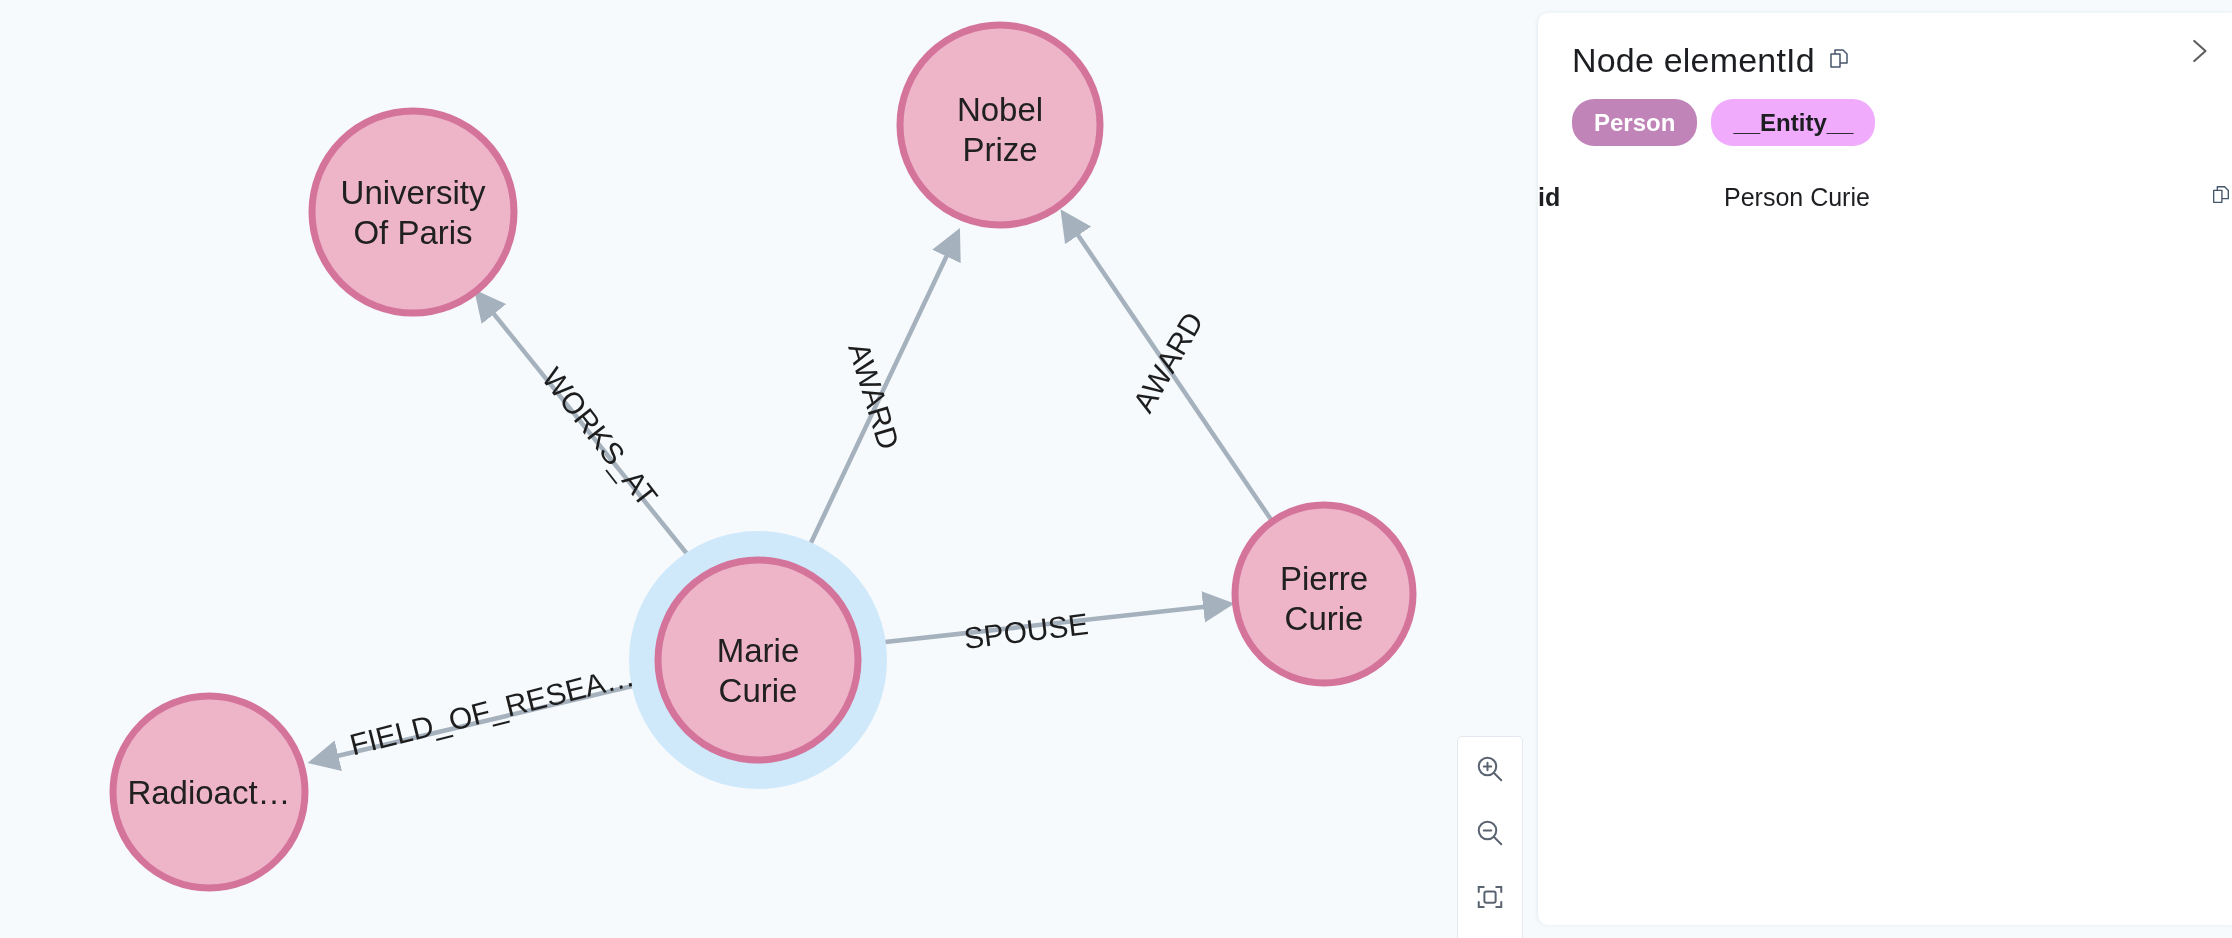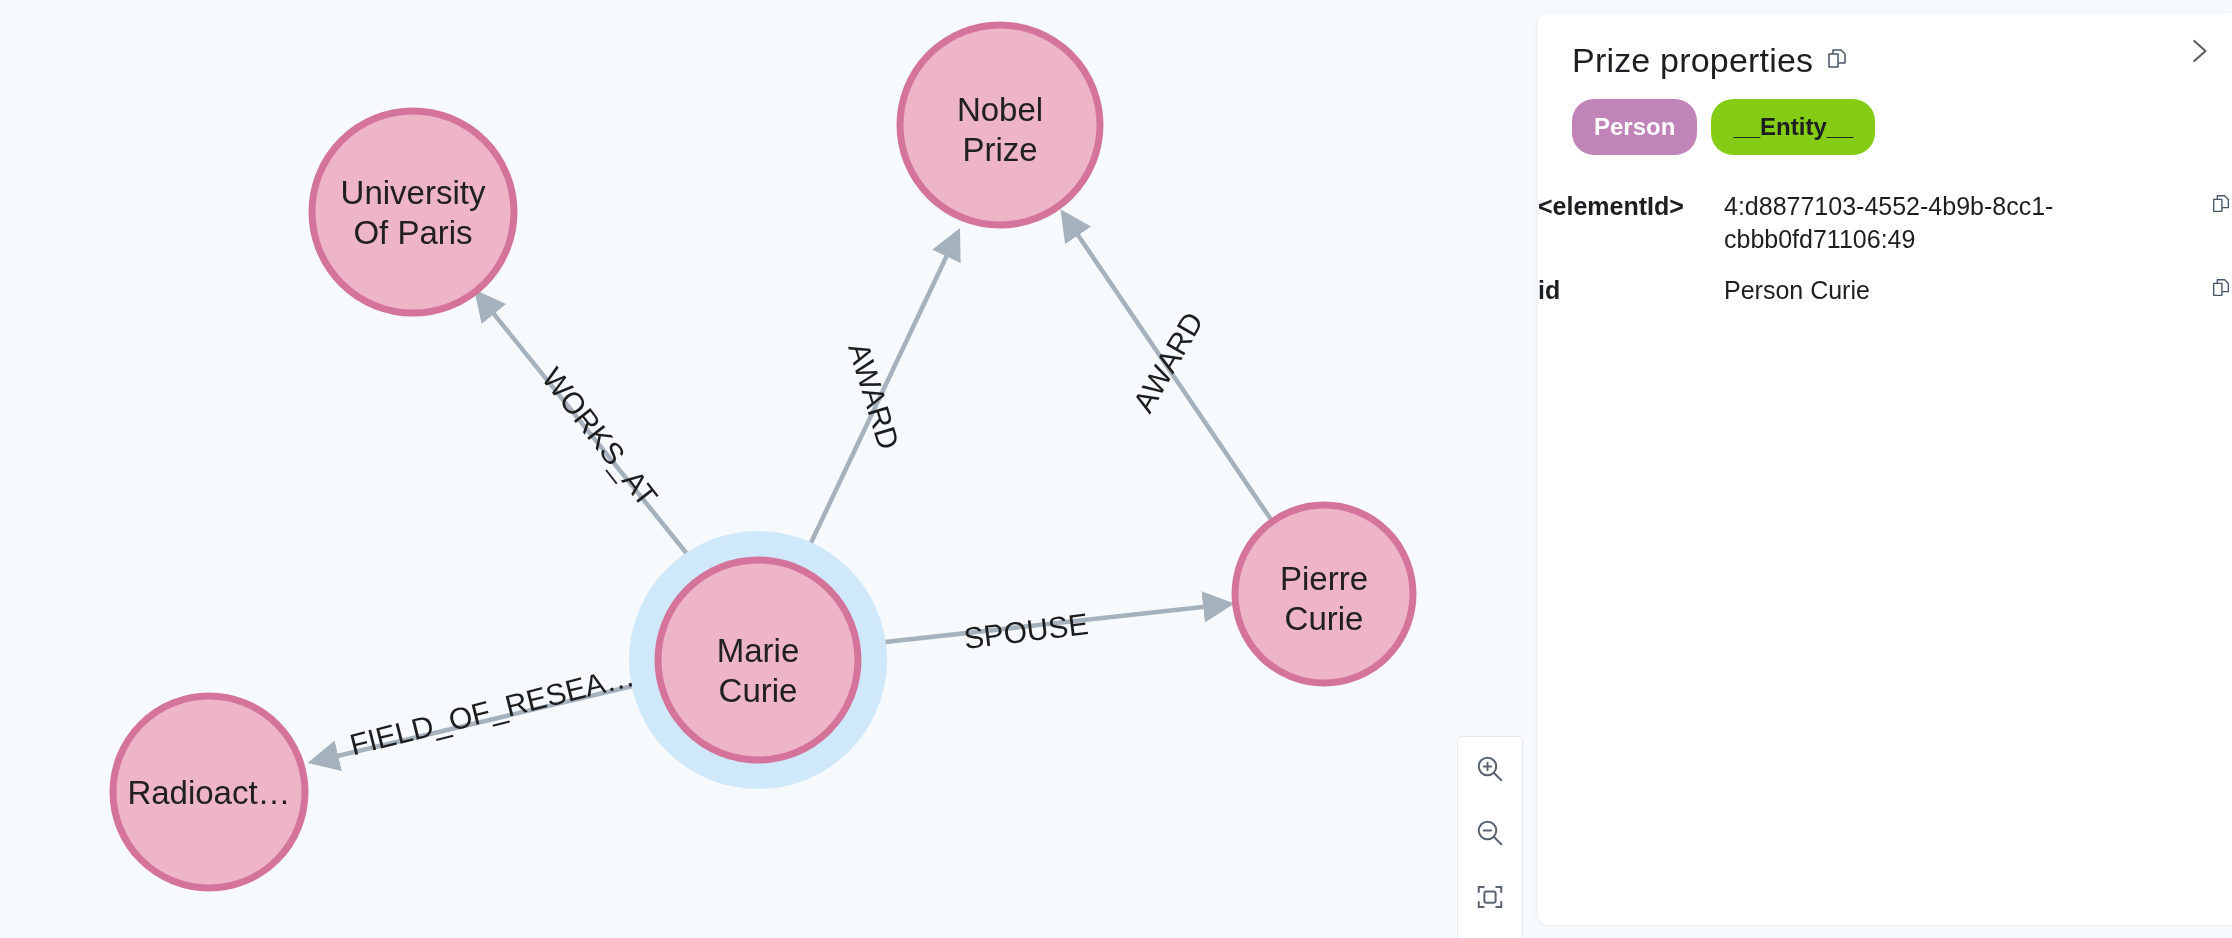--- a/index.html
+++ b/index.html
@@ -132,32 +132,32 @@
   #labels-row {
     padding: 22px 34px 0 34px;
     display: flex;
     gap: 14px;
     align-items: center;
   }
   .label-chip {
     display: inline-flex;
     align-items: center;
     justify-content: center;
-    height: 56px;
+    height: 47px;
     padding: 0 22px;
     border-radius: 22px;
     font-size: 24px;
     font-weight: bold;
     white-space: nowrap;
     cursor: pointer;
     text-align: center;
   }
   .chip-person { background: #c versionless; }
   .chip-person { background: #c084b8; color: #ffffff; }
-  .chip-entity { background: #84cc16; color: #1c1e21; }
+  .chip-entity { background: #f0abfc; color: #1c1e21; }
 
   #prop-table {
     margin-top: 26px;
     width: 100%;
     border-collapse: collapse;
   }
   #prop-table tr.alt { background: #f7f8f9; }
   #prop-table td {
     vertical-align: top;
     padding: 9px 0;
@@ -277,21 +277,21 @@
             <rect x="7.5" y="7.5" width="9" height="9" rx="1.6"></rect>
           </svg>
         </span>
       </button>
     </div>
   </div>
 
   <aside id="props-panel">
 
     <div id="panel-header">
-      <div id="panel-title">Prize properties</div>
+      <div id="panel-title">Node elementId</div>
       <span id="title-copy-icon">
         <svg width="24" height="24" viewBox="0 0 24 24" fill="none" stroke="#46566b" stroke-width="1.5" stroke-linejoin="round">
           <path d="M4 7 H13 V20 H4 Z"></path>
           <path d="M8 7 V3 H16 L20 7 V16 H13"></path>
         </svg>
       </span>
       <div id="panel-collapse" title="Collapse panel">
         <span>
           <svg width="30" height="30" viewBox="0 0 24 24" fill="none" stroke="#5e5e5e" stroke-width="1.7" stroke-linecap="round" stroke-linejoin="round">
             <polyline points="9,4 18,12 9,20"></polyline>
@@ -301,32 +301,20 @@
     </div>
 
     <div id="labels-row">
       <span class="label-chip chip-person">Person</span>
       <span class="label-chip chip-entity">__Entity__</span>
     </div>
 
     <table id="prop-table">
       <tbody>
         <tr>
-          <td class="prop-key">&lt;elementId&gt;</td>
-          <td class="prop-val">4:d8877103-4552-4b9b-8cc1-cbbb0fd71106:49</td>
-          <td class="prop-copy">
-            <span>
-              <svg width="22" height="22" viewBox="0 0 24 24" fill="none" stroke="#46566b" stroke-width="1.5" stroke-linejoin="round">
-                <path d="M4 7 H13 V20 H4 Z"></path>
-                <path d="M8 7 V3 H16 L20 7 V16 H13"></path>
-              </svg>
-            </span>
-          </td>
-        </tr>
-        <tr>
           <td class="prop-key">id</td>
           <td class="prop-val">Person Curie</td>
           <td class="prop-copy">
             <span>
               <svg width="22" height="22" viewBox="0 0 24 24" fill="none" stroke="#46566b" stroke-width="1.5" stroke-linejoin="round">
                 <path d="M4 7 H13 V20 H4 Z"></path>
                 <path d="M8 7 V3 H16 L20 7 V16 H13"></path>
               </svg>
             </span>
           </td>

